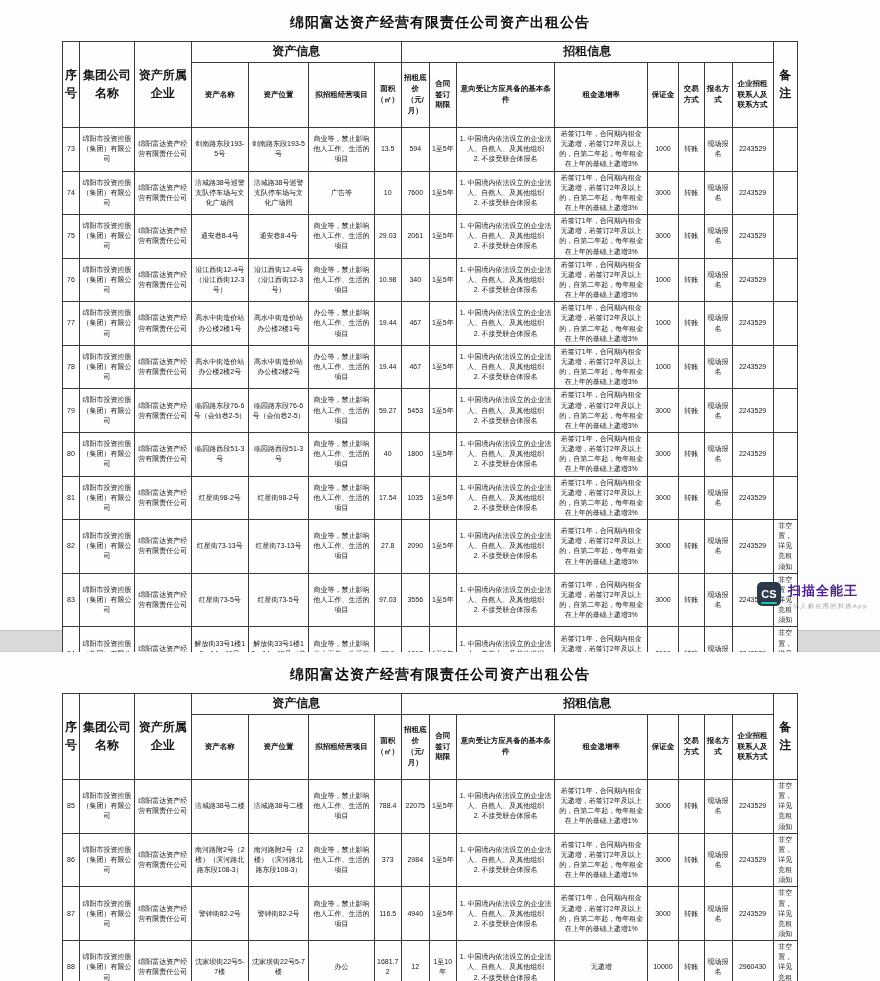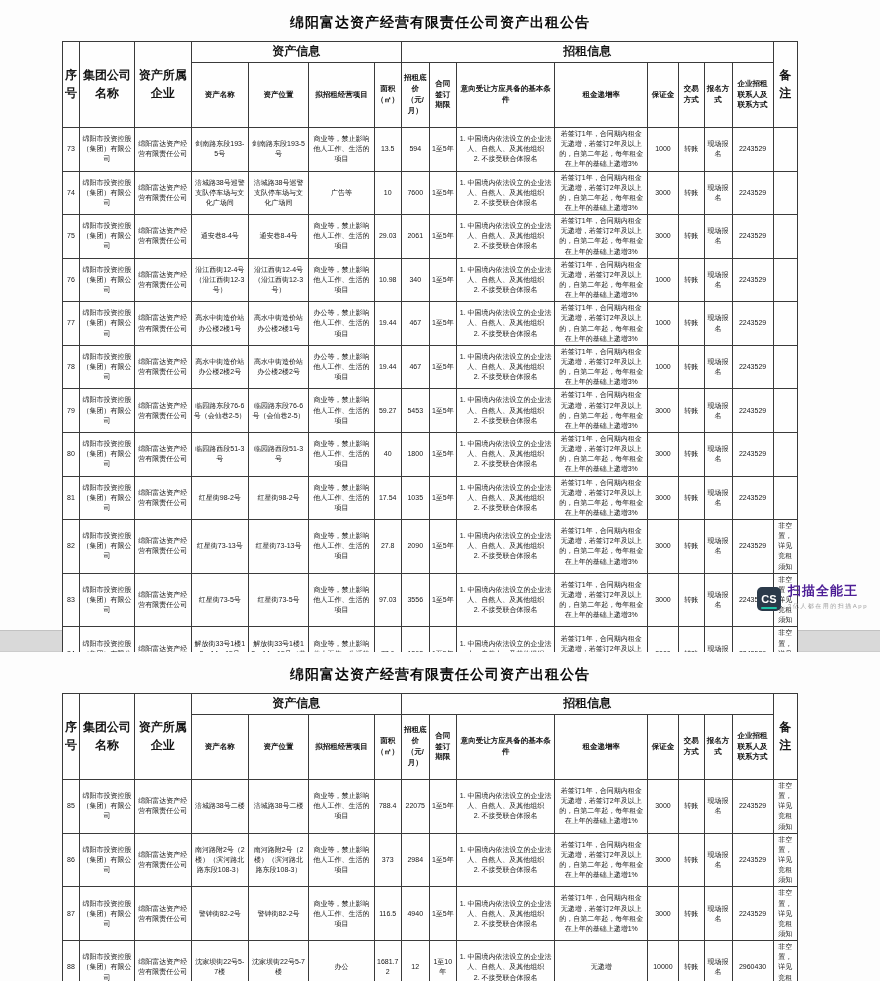--- a/index.html
+++ b/index.html
@@ -29,21 +29,21 @@
   }
   table.announce th { font-weight:bold; font-size:7.5px; }
   tr.group-row th { height:18px; font-size:12px;margin-top:29px; }
   tr.label-row th { height:62px; }
   .t1 tbody tr { height:36px; }
   .t2 tbody tr { height:41px; }
   td.left-cell { text-align:left; font-size:6.5px; }
   
   .watermark {
     position:absolute; right:12px; top:582px;
-    display:flex; align-items:flex-end; gap:7px;
+    display:flex; align-items:flex-start; gap:7px;
   }
   .cs-badge {
     width:24px; height:24px; border-radius:5px;
     background:#2b3a4a; color:#ffffff;
     display:flex; align-items:center; justify-content:center;
     font-size:11px; font-weight:bold; position:relative;
   }
   .cs-badge::after {
     content:""; position:absolute; left:4px; right:4px; bottom:2px;
     height:2.5px; background:#1ec3a6; border-radius:1px;

